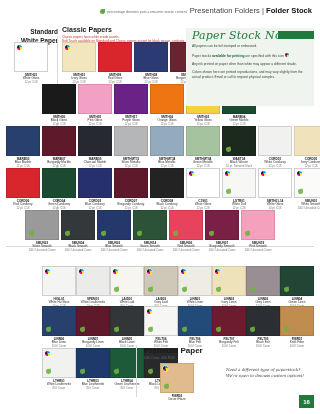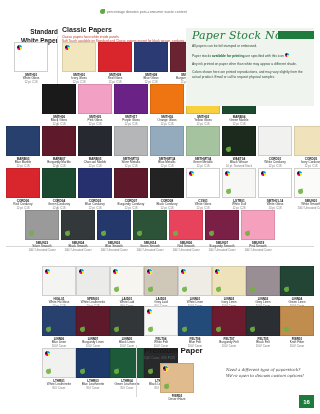--- a/index.html
+++ b/index.html
@@ -98,20 +98,23 @@
 </head>
 <body>
 
 <div class="page">
 
   <div class="topbar">
     <div class="pcw-note">
       <span class="pcw-leaf"></span>
       <span class="pcw-text">percentage denotes post-consumer waste content</span>
     </div>
+    <div class="doc-title">
+      <span>Presentation Folders | </span><b>Folder Stock</b>
+    </div>
   </div>
 
   <div class="sec-head std-head">
     <div class="sec-title">Standard</div>
     <div class="sec-title">White Paper</div>
   </div>
 
   <div class="sec-head classic-head">
     <div class="sec-title">Classic Papers</div>
     <div class="sec-sub">Classic papers have white inside panels.</div>

